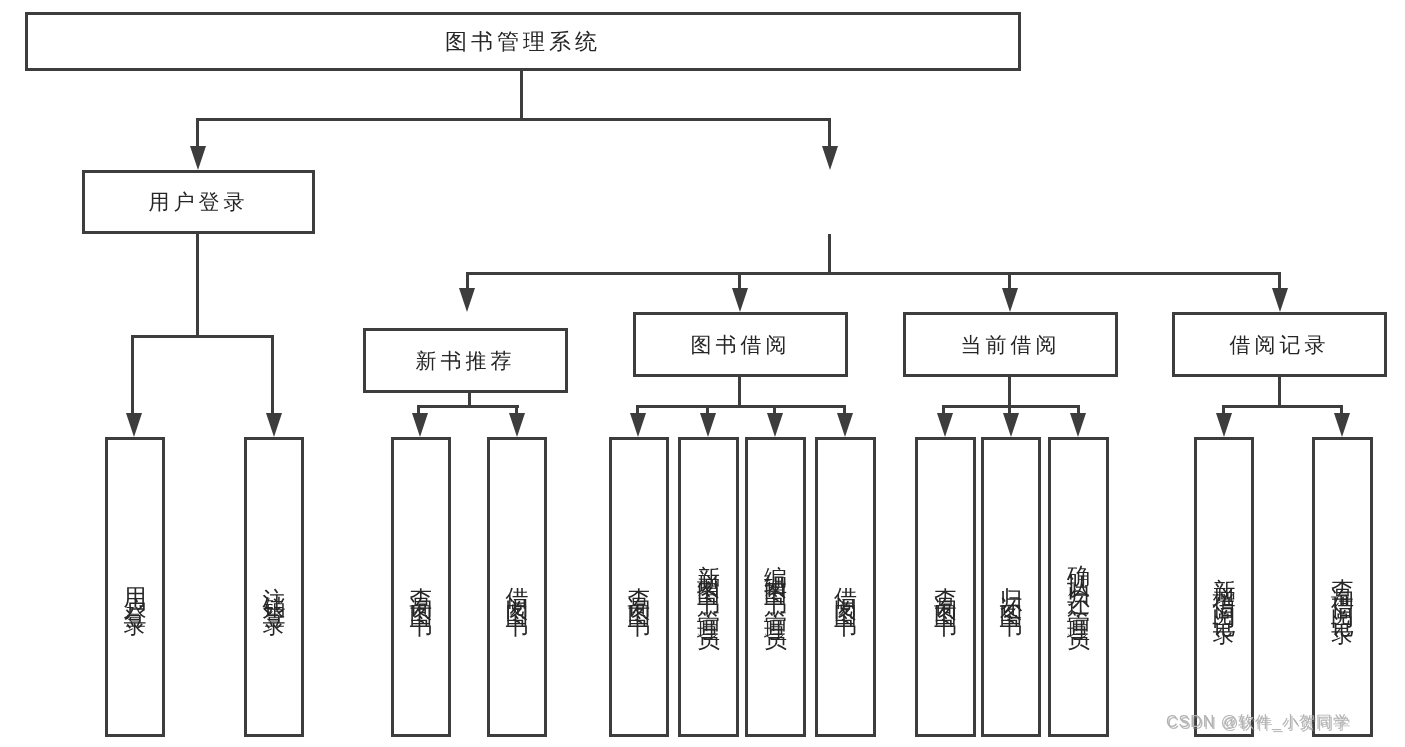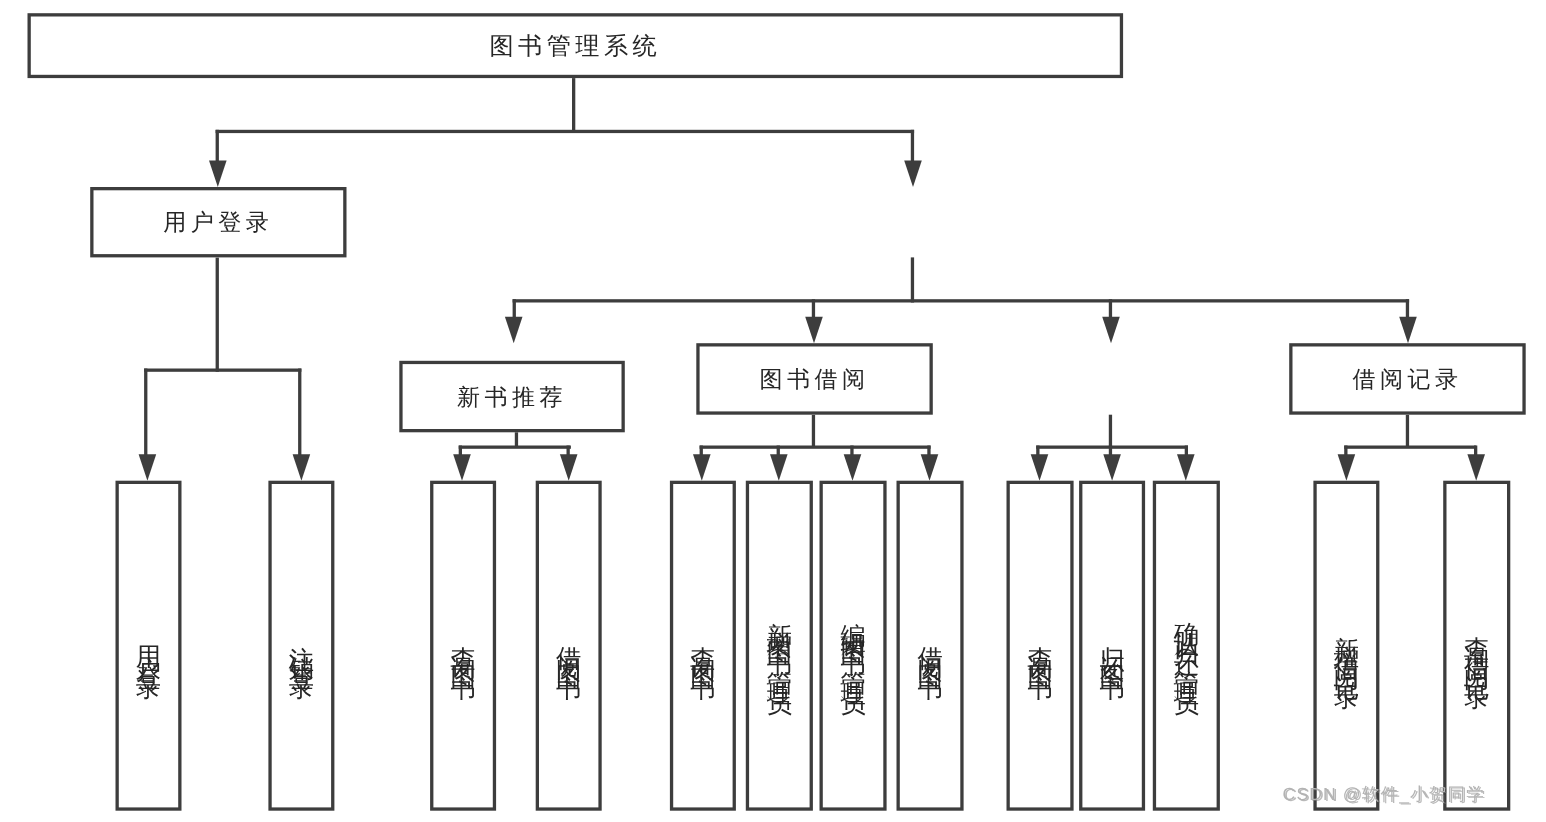--- a/index.html
+++ b/index.html
@@ -99,20 +99,21 @@
   <div class="vl" style="left:1340px;top:405px;height:14px"></div>
   <div class="ar" style="left:1216px;top:413px"></div>
   <div class="ar" style="left:1334px;top:413px"></div>
 
   <div class="nh root" style="left:25px;top:12px;width:996px;height:59px">图书管理系统</div>
 
   <div class="nh" style="left:82px;top:170px;width:233px;height:64px">用户登录</div>
 
   <div class="nh" style="left:363px;top:328px;width:205px;height:65px">新书推荐</div>
   <div class="nh" style="left:633px;top:312px;width:215px;height:65px">图书借阅</div>
+  <div class="nh" style="left:903px;top:312px;width:215px;height:65px">当前借阅</div>
   <div class="nh" style="left:1172px;top:312px;width:215px;height:65px">借阅记录</div>
 
   <div class="nv" style="left:105px">
     <span>用户登录</span>
   </div>
   <div class="nv" style="left:244px">
     <span>注销登录</span>
   </div>
 
   <div class="nv" style="left:391px">

